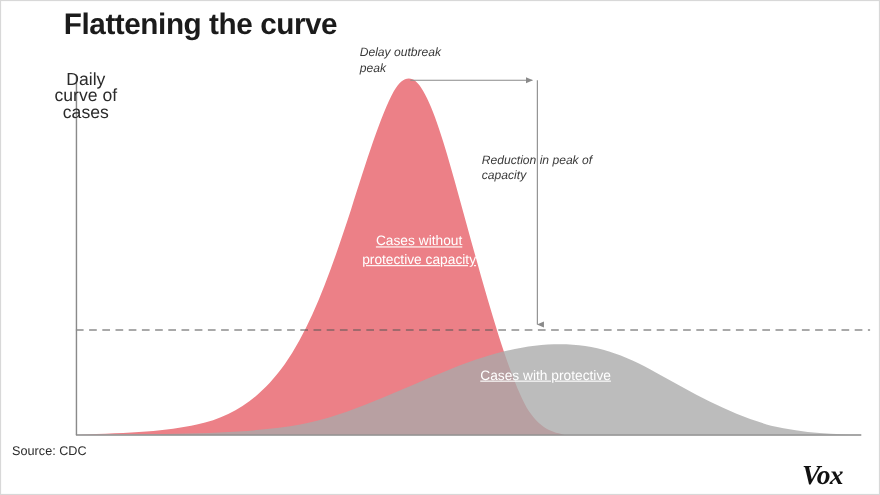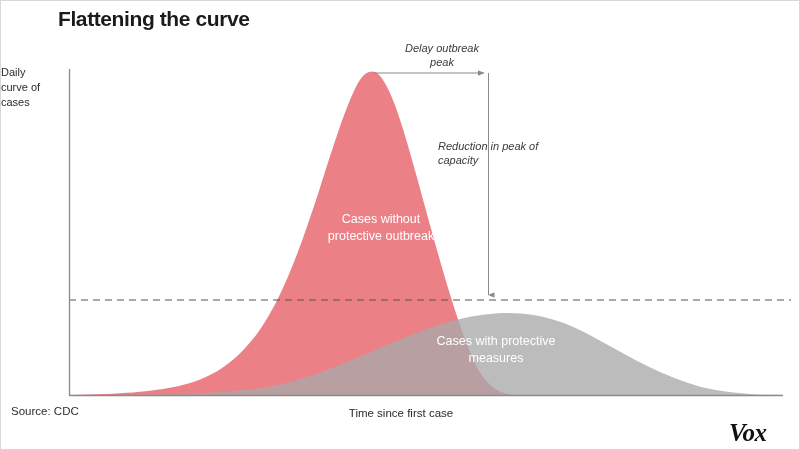--- a/index.html
+++ b/index.html
@@ -21,21 +21,21 @@
     background: #ffffff;
     border: 1px solid #d8d8d8;
     box-sizing: border-box;
   }
 
   
   #title {
     position: absolute;
     left: 57px;
     top: 6px;
-    font-size: 21px;
+    font-size: 27px;
     font-weight: 700;
     letter-spacing: -0.4px;
     color: #1b1b1b;
     white-space: nowrap;
   }
 
   
   #chart {
     position: absolute;
     left: 0;
@@ -44,24 +44,25 @@
     height: 450px;
   }
   #chart svg { display: block; }
 
   
   #ylabel {
     position: absolute;
     left: 0px;
     top: 64px;
     width: 60px;
-    text-align: left;
-    font-size: 11px;
+    text-align: center;
+    font-size: 16px;
     line-height: 15px;
     color: #2b2b2b;
+    padding-left: 47px;
   }
 
   
   #xlabel {
     position: absolute;
     left: 0px;
     top: 406px;
     width: 800px;
     text-align: center;
     font-size: 11.5px;
@@ -70,24 +71,24 @@
 
   
   .anno {
     position: absolute;
     font-style: italic;
     font-size: 11px;
     line-height: 14px;
     color: #3a3a3a;
   }
   #anno-delay {
-    left: 356px;
+    left: 326px;
     top: 40px;
     width: 170px;
-    text-align: center;
+    text-align: left;
   }
   #anno-reduction {
     left: 437px;
     top: 138px;
     width: 130px;
   }
   #anno-capacity {
     left: 578px;
     top: 280px;
     width: 210px;
@@ -96,20 +97,21 @@
   }
 
   
   .curve-label {
     position: absolute;
     color: #ffffff;
     font-size: 12.5px;
     line-height: 17px;
     text-align: center;
     font-weight: 400;
+    text-decoration: underline;
   }
   #label-without {
     left: 290px;
     top: 210px;
     width: 180px;
   }
   #label-with {
     left: 405px;
     top: 332px;
     width: 180px;
@@ -189,39 +191,37 @@
       <line x1="487.5" y1="72" x2="487.5" y2="294" stroke="#8a8a8a" stroke-width="1" marker-end="url(#arrowD)"></line>
     </svg>
   </div>
 
   <div id="ylabel">
     <div>Daily</div>
     <div>curve of</div>
     <div>cases</div>
   </div>
 
-  <div id="xlabel">Time since first case</div>
 
   <div class="anno" id="anno-delay">
     <div>Delay outbreak</div>
     <div>peak</div>
   </div>
 
   <div class="anno" id="anno-reduction">
     <div>Reduction in peak of</div>
     <div>capacity</div>
   </div>
 
 
   <div class="curve-label" id="label-without">
     <div>Cases without</div>
-    <div>protective outbreak</div>
+    <div>protective capacity</div>
   </div>
 
   <div class="curve-label" id="label-with">
     <div>Cases with protective</div>
-    <div>measures</div>
   </div>
 
   <div id="source">Source: CDC</div>
   <div id="logo">Vox</div>
 
 </div>
 
 </body></html>

